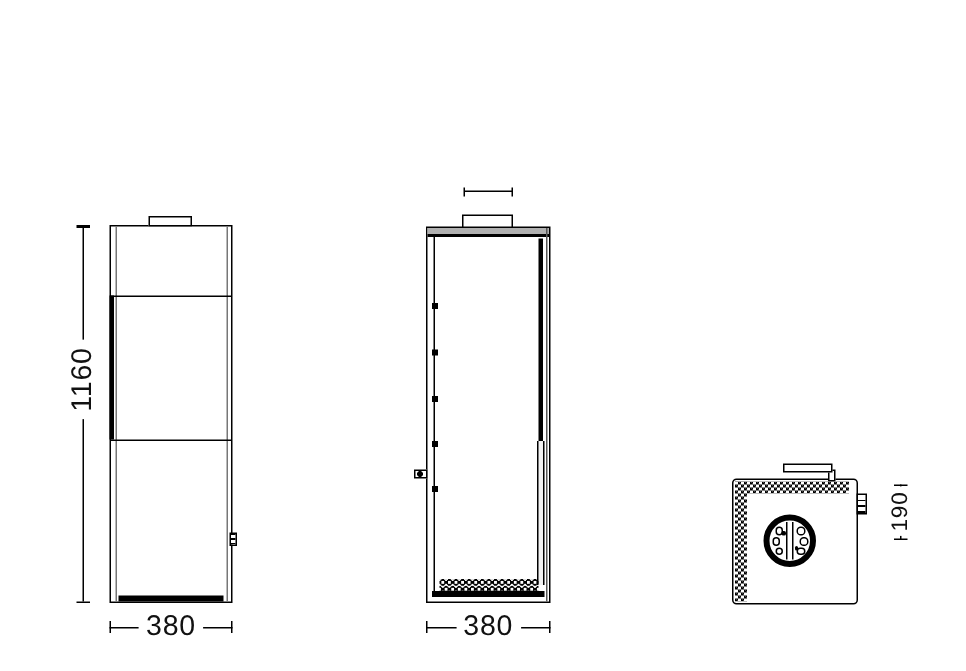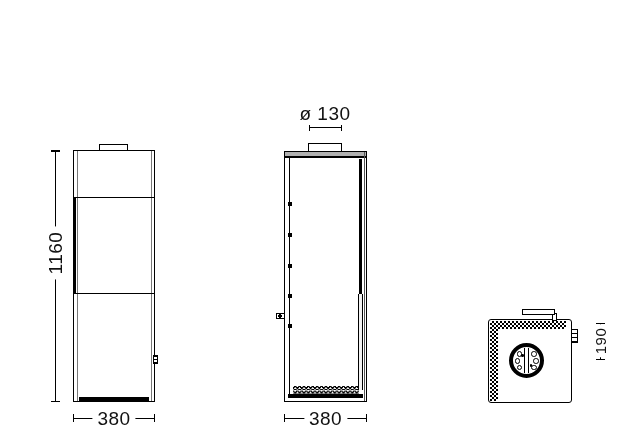--- a/index.html
+++ b/index.html
@@ -64,21 +64,20 @@
     <div class="ln" style="right:4.5px;top:7px;width:3px;height:135px;"></div>
     <div class="abs" style="right:3px;top:142px;width:5.5px;height:96px;border-left:1.4px solid #000;
                 border-right:1.4px solid #000;background:#f2f2f2;"></div>
     <div class="abs perf" style="left:8px;bottom:6px;width:66px;height:9px;"></div>
     <div class="ln" style="left:3px;right:3px;bottom:3px;height:4px;"></div>
   </div>
   <div class="abs outline" style="left:308px;top:143px;width:34px;height:8.5px;"></div>
   <div class="abs" style="left:276px;top:312.5px;width:9px;height:6px;border:1px solid #000;
               background:radial-gradient(circle 2px at 3px 2px,#000 95%,transparent),#fff;"></div>
 
-  <div class="dim-label ctr" style="left:325px;top:113px;">ø 130</div>
   <div class="ln" style="left:309.5px;top:127px;width:32px;height:1.3px;"></div>
   <div class="ln" style="left:309.2px;top:124.5px;width:1.3px;height:6px;"></div>
   <div class="ln" style="left:340.8px;top:124.5px;width:1.3px;height:6px;"></div>
 
   <div class="ln" style="left:284px;top:417.5px;width:83px;height:1.2px;"></div>
   <div class="ln" style="left:283.6px;top:414px;width:1.3px;height:8px;"></div>
   <div class="ln" style="left:366px;top:414px;width:1.3px;height:8px;"></div>
   <div class="dim-label ctr" style="left:325.5px;top:418px;">380</div>
 
   <div class="abs" style="left:488px;top:319px;width:84px;height:84px;border:1.6px solid #000;

